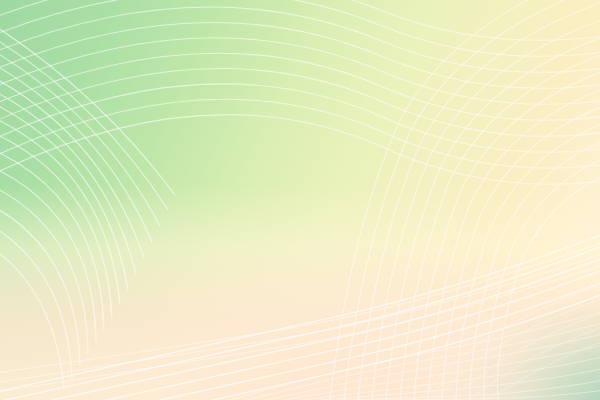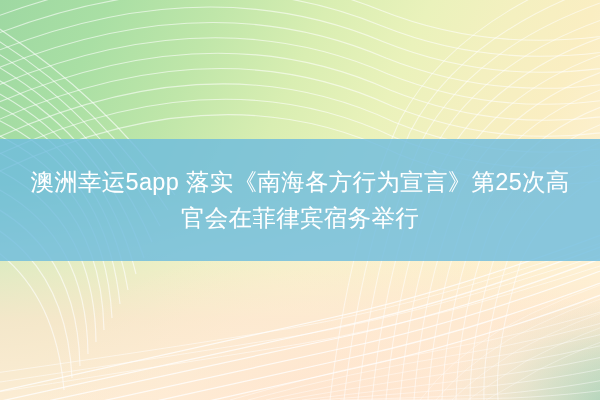--- a/index.html
+++ b/index.html
@@ -169,17 +169,14 @@
     </g>
     <g fill="none" stroke="#ffffff" stroke-width="0.8" opacity="0.42">
       <path d="M 640 272 Q 560 296 500 330 Q 450 360 420 400"></path>
       <path d="M 640 286 Q 566 308 508 340 Q 462 368 436 400"></path>
       <path d="M 640 300 Q 574 320 518 350 Q 476 376 452 400"></path>
       <path d="M 640 314 Q 582 332 528 360 Q 490 384 468 400"></path>
       <path d="M 640 328 Q 590 344 538 370 Q 504 390 486 400"></path>
     </g>
   </svg>
 
-  <div id="blue-band" style="top:139px; height:122px;">
-    <div id="headline" style="color: rgb(255, 255, 255);">澳洲幸运5app 落实《南海各方行为宣言》第25次高官会在菲律宾宿务举行</div>
-  </div>
 
 </div>
 
 </body></html>

